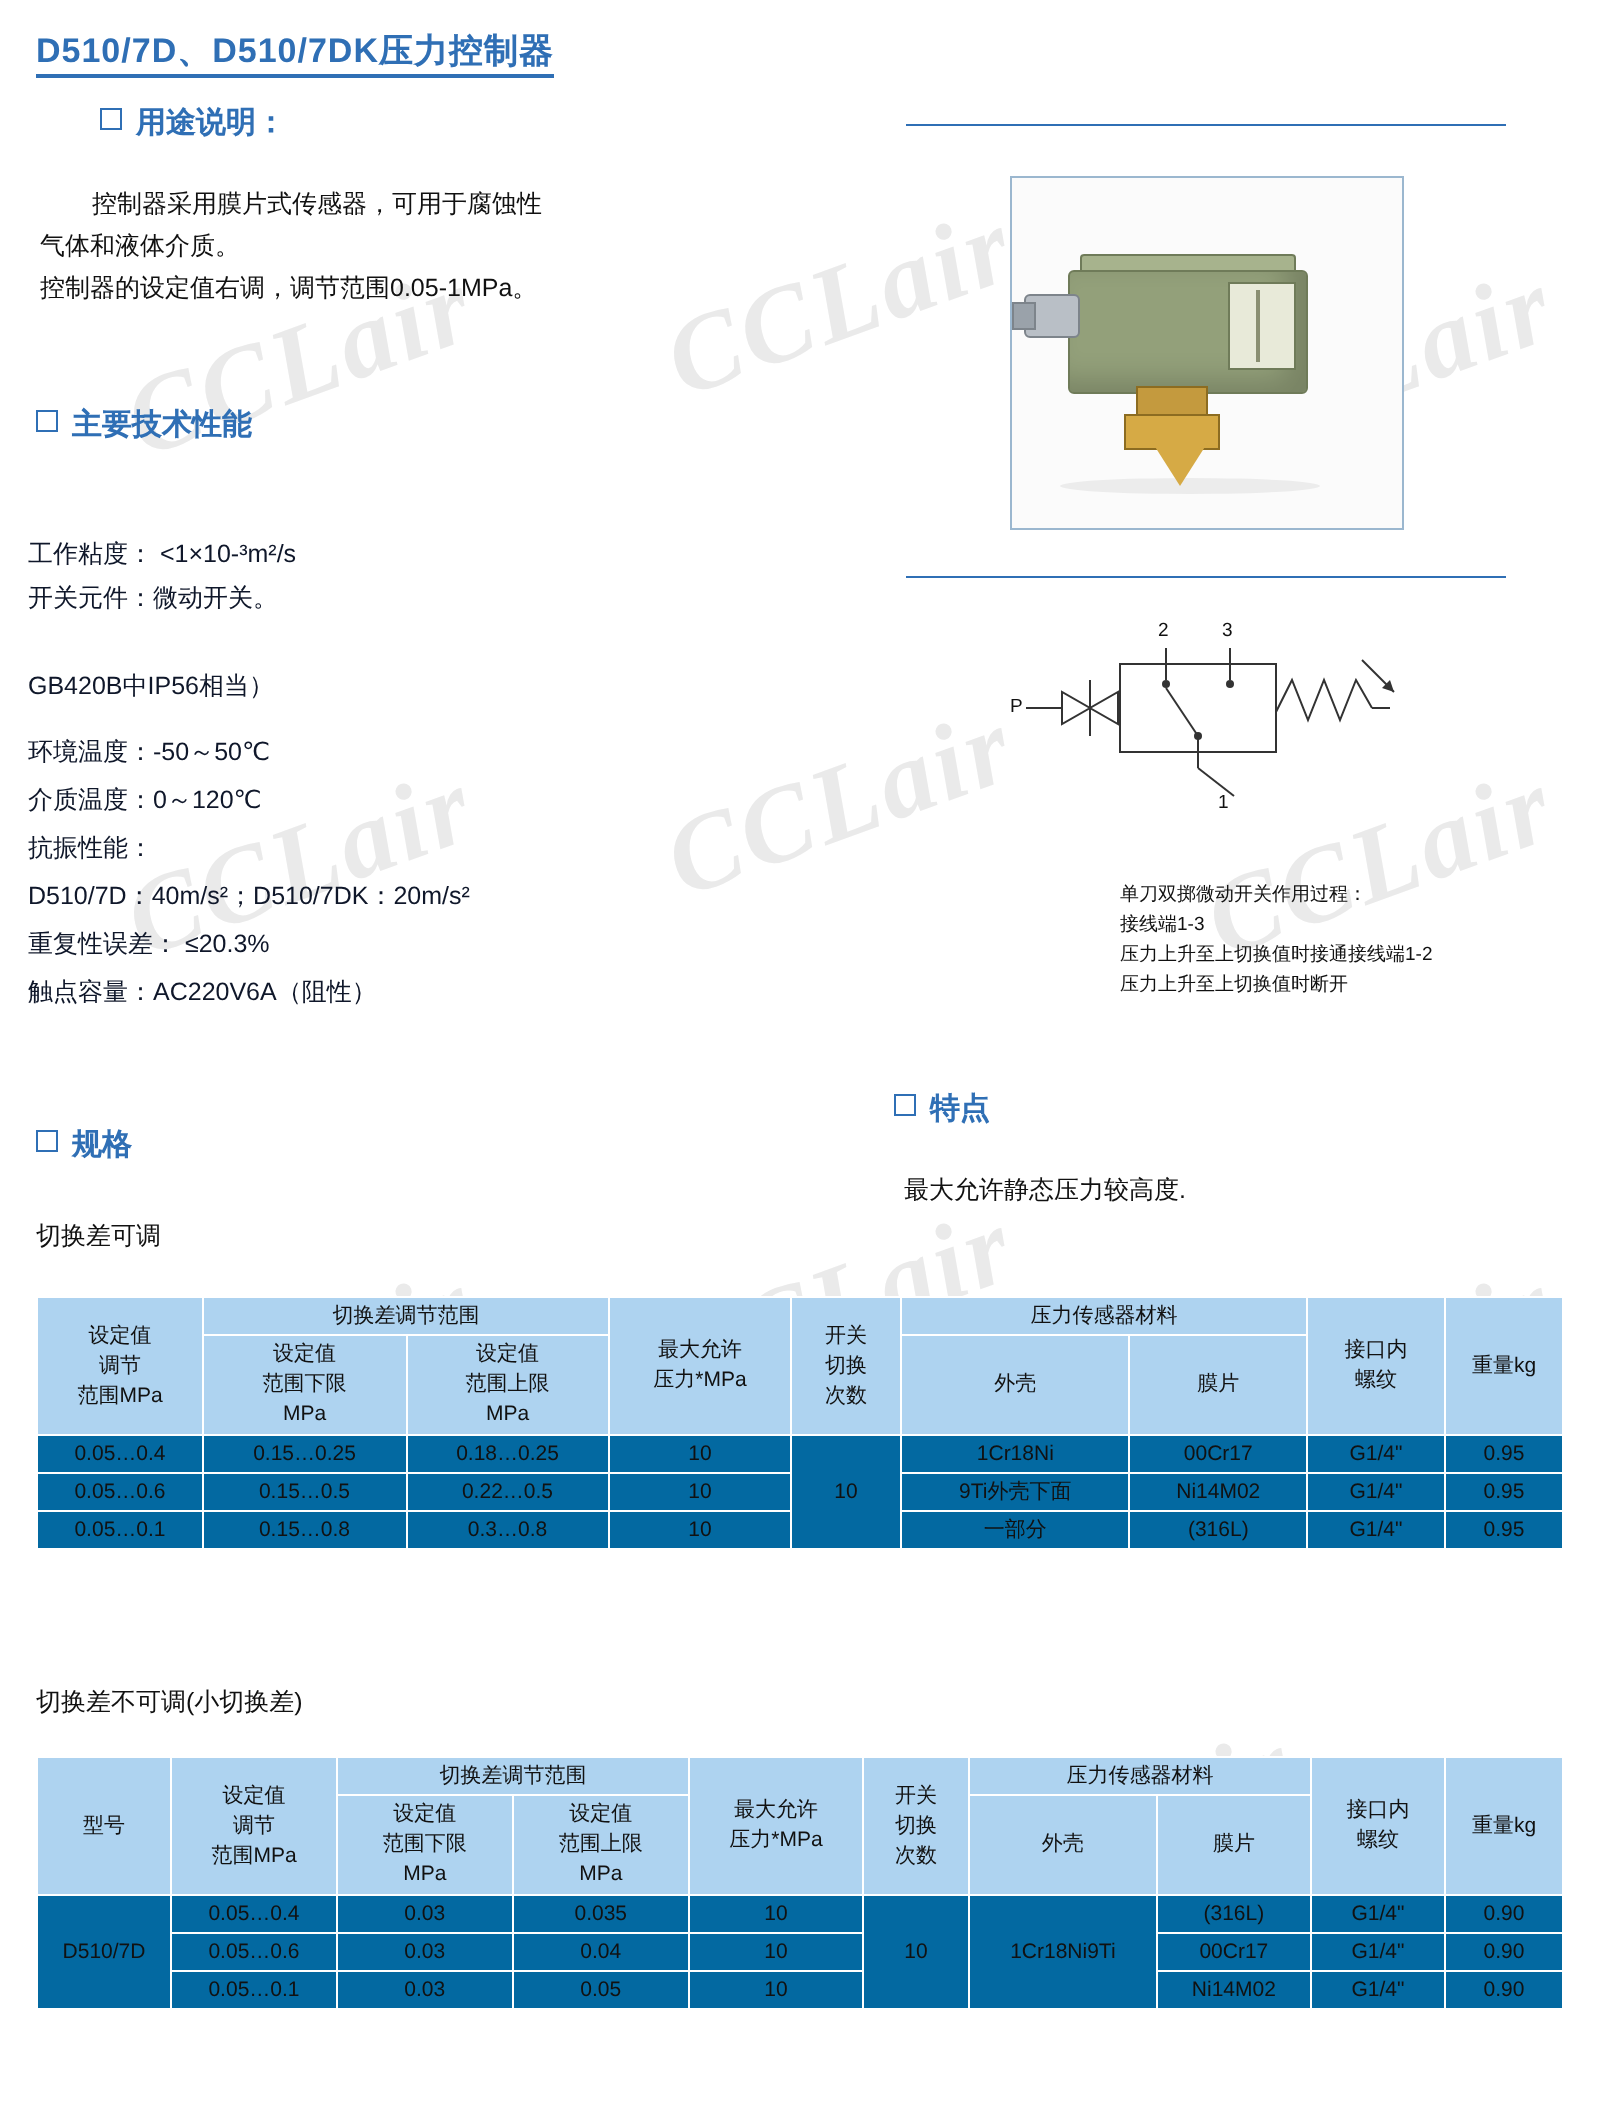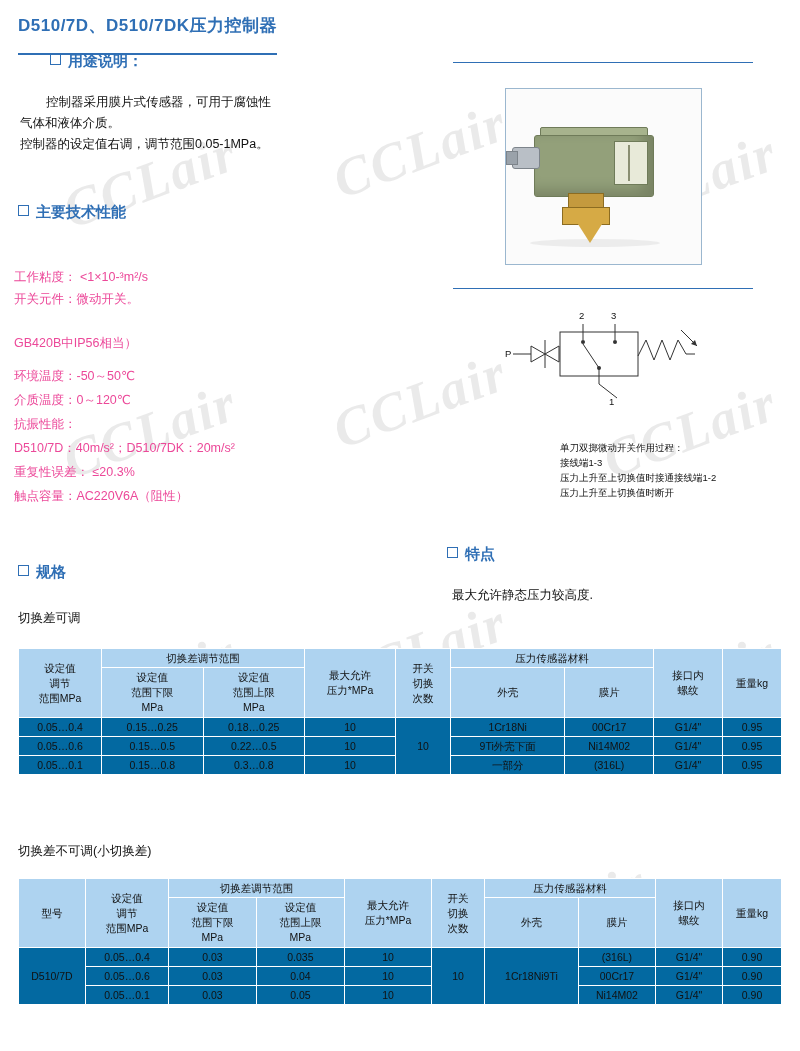--- a/index.html
+++ b/index.html
@@ -28,40 +28,40 @@
     user-select:none;
     white-space:nowrap;
   }
 
   
   .doc-title{
     position:absolute;left:18px;top:14px;
     font-size:17px;font-weight:bold;color:#2f6fb5;
     letter-spacing:.5px;
   }
-  .doc-title .u{border-bottom:2px solid #2f6fb5;padding-bottom:18px;}
+  .doc-title .u{border-bottom:2px solid #2f6fb5;padding-bottom:2px;}
 
   .sec-h{
     position:absolute;
     color:#2f6fb5;font-size:15px;font-weight:bold;
     white-space:nowrap;
   }
   .sec-h .sq{
     display:inline-block;width:9px;height:9px;
     border:1px solid #2f6fb5;margin-right:7px;vertical-align:1px;
   }
 
   .para{
     position:absolute;
     font-size:12.5px;line-height:21px;color:#111;
     white-space:pre-line;
   }
 
   .spec-line{
-    position:absolute;font-size:12.5px;line-height:22px;color:#ec4899;
+    position:absolute;font-size:12.5px;line-height:22px;color:#0f172a;
     white-space:pre-line;
   }
 
   
   .rule{position:absolute;height:1px;background:#2f6fb5;}
   .photo-box{
     position:absolute;left:505px;top:88px;width:195px;height:175px;
     border:1px solid #9bb7cf;background:#fbfbfb;
     overflow:hidden;
   }

